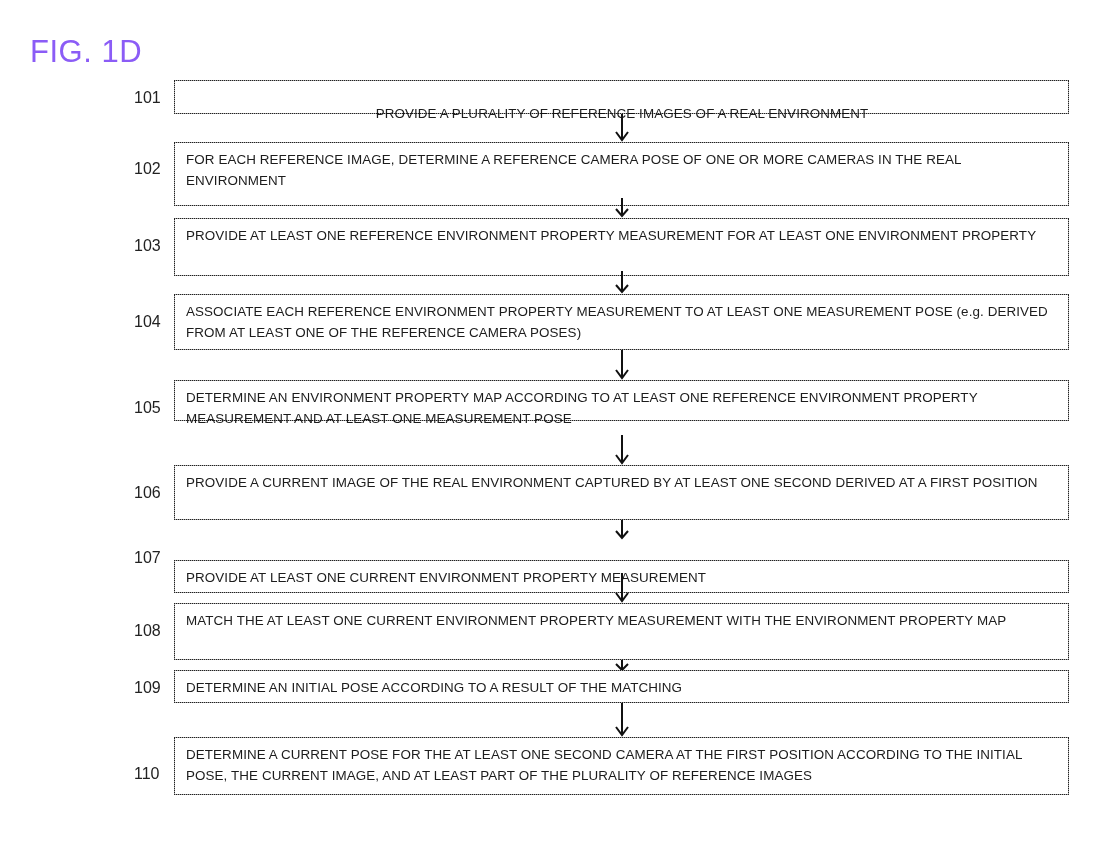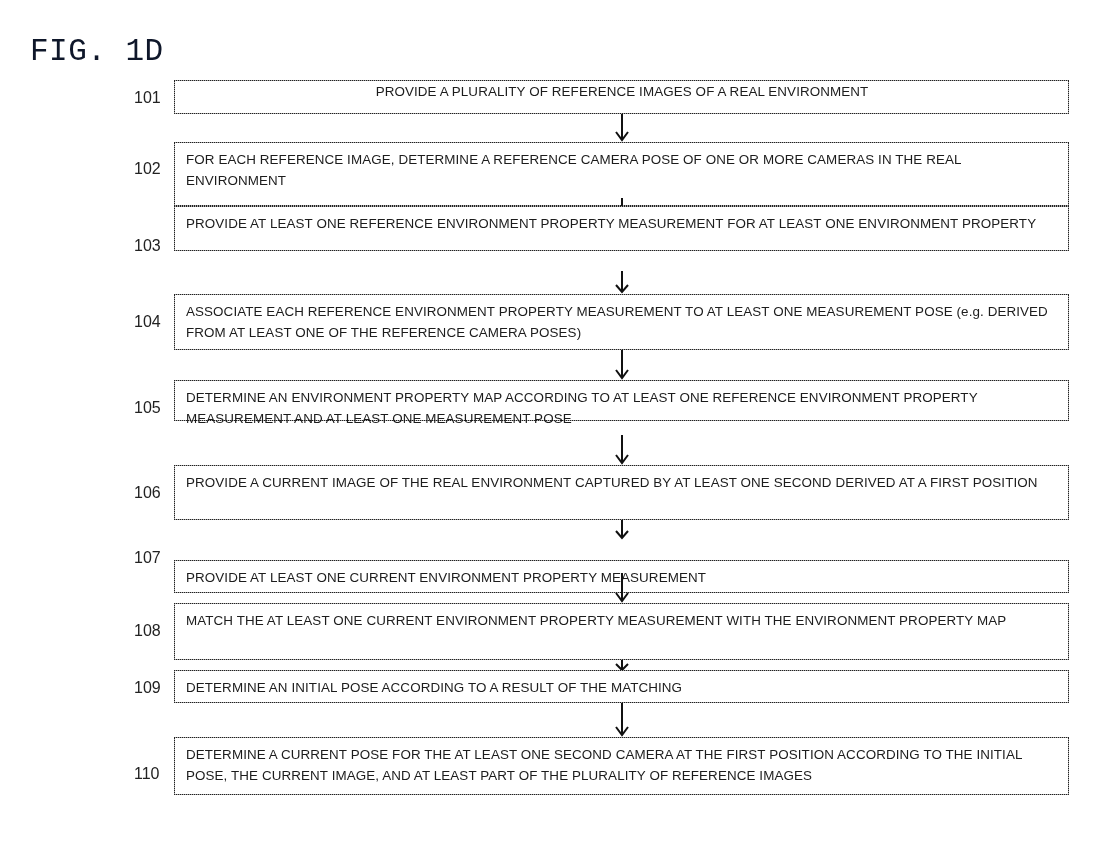--- a/index.html
+++ b/index.html
@@ -1,25 +1,25 @@
 <!DOCTYPE html>
 <html><head>
 <meta charset="utf-8">
 <style>
   html, body { margin: 0; padding: 0; background: #ffffff; }
   body { width: 1105px; height: 867px; position: relative; overflow: hidden;
          font-family: "Liberation Sans", sans-serif; color: #1a1a1a; }
   .fig-title { position: absolute; left: 30px; top: 34px; font-size: 31px;
-               font-family: Liberation Mono, monospace; color: #0f172a; letter-spacing: 0.5px; }
+               font-family: Liberation Sans, sans-serif; color: #8b5cf6; letter-spacing: 0.5px; }
   .step-num { position: absolute; left: 134px; width: 30px; font-size: 16px; color: #222; }
   .box { position: absolute; left: 174px; width: 895px; box-sizing: border-box;
          border: 1px dotted #333; outline: 1px solid rgba(0,0,0,0.35); outline-offset: -1px;
          background: #fff; padding: 6px 10px 0 11px; font-size: 13.4px; line-height: 21px;
          color: #1c1c1c; letter-spacing: 0.1px; }
-  .box.center { text-align: center; padding-top: 0; }
+  .box.center { text-align: center; padding-top: 22px; }
   .arrow { position: absolute; left: 615px; width: 14px; }
   .arrow svg { display: block; overflow: visible; }
 </style>
 </head>
 <body>
 
 <div class="fig-title">FIG. 1D</div>
 
 <div class="step-num" style="top:89px">101</div>
 <div class="box center" style="top:80px;height:34px">PROVIDE A PLURALITY OF REFERENCE IMAGES OF A REAL ENVIRONMENT</div>
@@ -33,21 +33,21 @@
 <div class="step-num" style="top:160px">102</div>
 <div class="box" style="top:142px;height:64px">FOR EACH REFERENCE IMAGE, DETERMINE A REFERENCE CAMERA POSE OF ONE OR MORE CAMERAS IN THE REAL ENVIRONMENT</div>
 <div class="arrow" style="top:198px">
   <svg width="14" height="20">
       <line x1="7" y1="0" x2="7" y2="18" stroke="#111" stroke-width="2"></line>
       <polyline points="1,11 7,18 13,11" fill="none" stroke="#111" stroke-width="2"></polyline>
     </svg>
 </div>
 
 <div class="step-num" style="top:237px">103</div>
-<div class="box" style="top:206px;height:45px">PROVIDE AT LEAST ONE REFERENCE ENVIRONMENT PROPERTY MEASUREMENT FOR AT LEAST ONE ENVIRONMENT PROPERTY</div>
+<div class="box" style="top:218px;height:58px">PROVIDE AT LEAST ONE REFERENCE ENVIRONMENT PROPERTY MEASUREMENT FOR AT LEAST ONE ENVIRONMENT PROPERTY</div>
 <div class="arrow" style="top:271px">
   <svg width="14" height="23">
       <line x1="7" y1="0" x2="7" y2="21" stroke="#111" stroke-width="2"></line>
       <polyline points="1,14 7,21 13,14" fill="none" stroke="#111" stroke-width="2"></polyline>
     </svg>
 </div>
 
 <div class="step-num" style="top:313px">104</div>
 <div class="box" style="top:294px;height:56px">ASSOCIATE EACH REFERENCE ENVIRONMENT PROPERTY MEASUREMENT TO AT LEAST ONE MEASUREMENT POSE (e.g. DERIVED FROM AT LEAST ONE OF THE REFERENCE CAMERA POSES)</div>
 <div class="arrow" style="top:350px">

